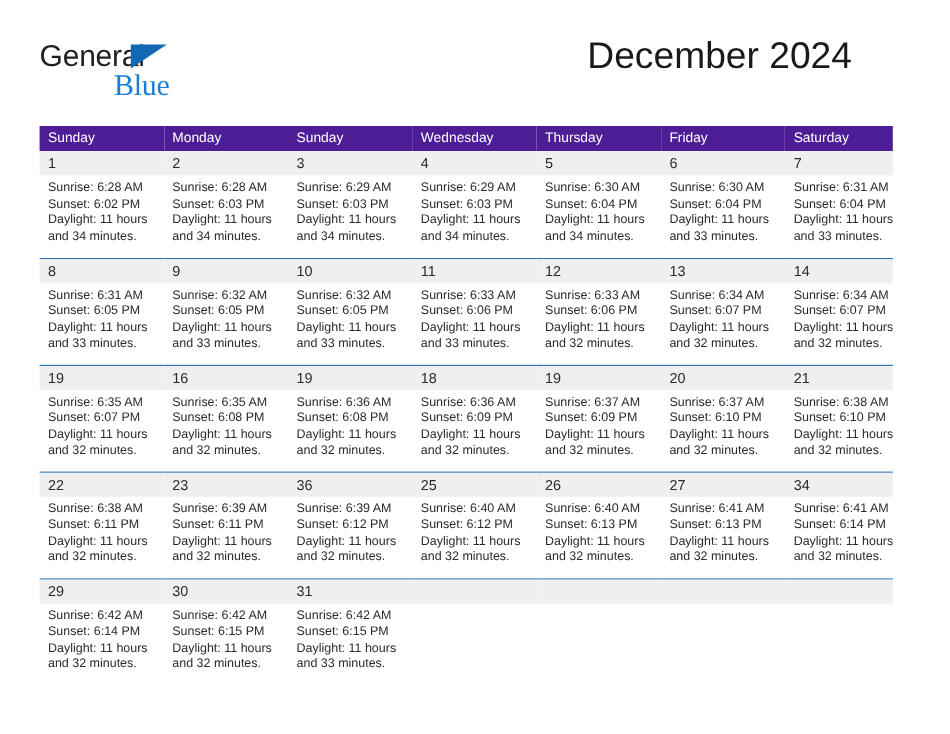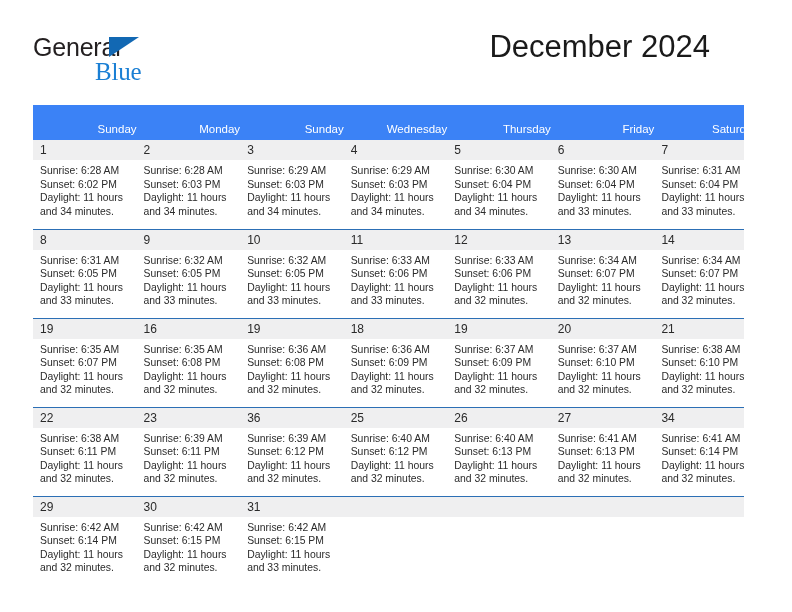--- a/index.html
+++ b/index.html
@@ -88,26 +88,26 @@
   
   .calendar {
     position: absolute;
     left: 33px;
     top: 105px;
     width: 725px;
     border-collapse: collapse;
     table-layout: fixed;
   }
   .calendar th {
-    background: #3b82f6;
+    background: #4c1d95;
     color: #ffffff;
     font-size: 11.5px;
     font-weight: normal;
-    text-align: right;
-    padding: 18px 0 4px 7px;
+    text-align: left;
+    padding: 4px 0 4px 7px;
     height: 19px;
     line-height: 13px;
     border: none;
   }
   .calendar td {
     vertical-align: top;
     padding: 0;
     width: 103.57px;
     height: 89px;
     border: none;

